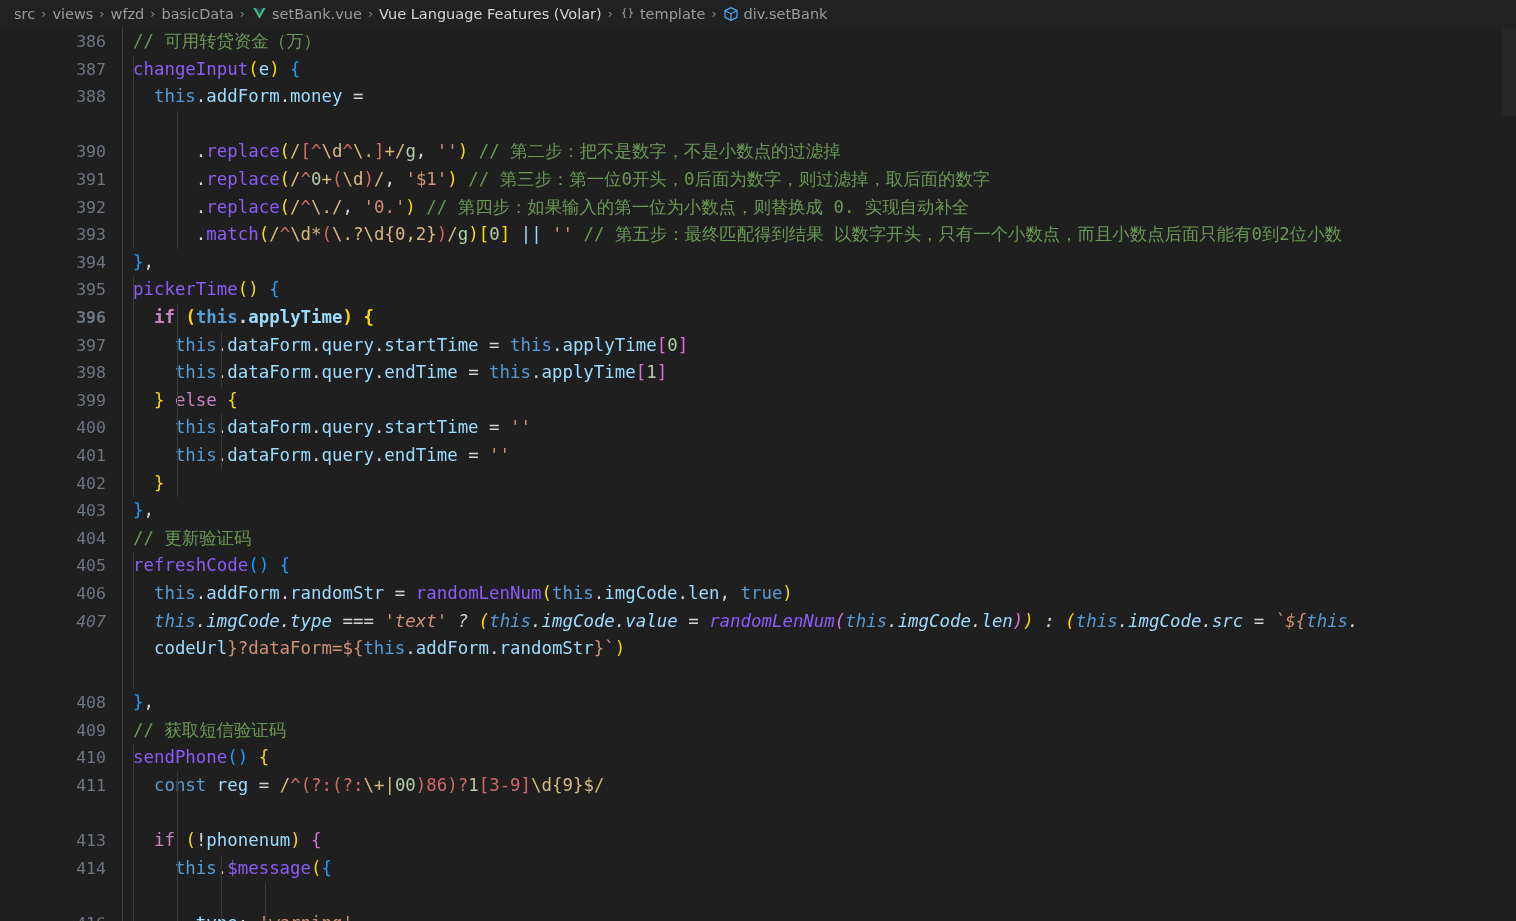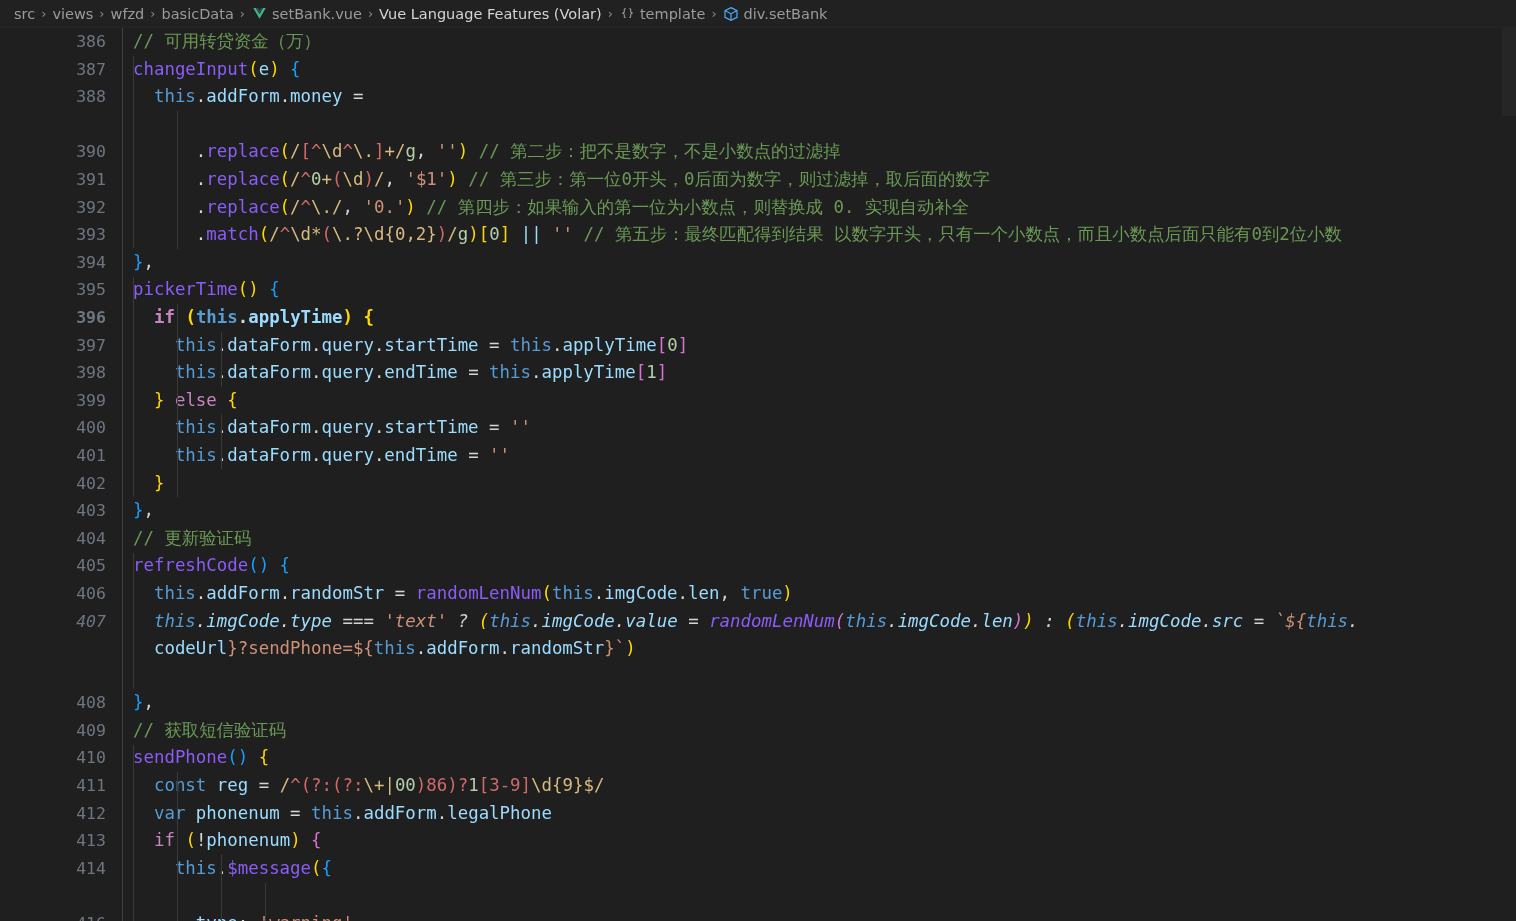--- a/index.html
+++ b/index.html
@@ -286,21 +286,21 @@
     <span class="code">  <span class="t-this">this</span><span class="t-op">.</span><span class="t-prop">addForm</span><span class="t-op">.</span><span class="t-prop">randomStr</span> <span class="t-op">=</span> <span class="t-fn">randomLenNum</span><span class="b-y">(</span><span class="t-this">this</span><span class="t-op">.</span><span class="t-prop">imgCode</span><span class="t-op">.</span><span class="t-prop">len</span><span class="t-op">,</span> <span class="t-kw2">true</span><span class="b-y">)</span></span>
   </div>
 
   <div class="line" style="top:579.6px;position:absolute;left:0;right:0;font-style:italic;">
     <span class="lnum">407</span>
     <span class="code">  <span class="t-this">this</span><span class="t-op">.</span><span class="t-prop">imgCode</span><span class="t-op">.</span><span class="t-prop">type</span> <span class="t-op">===</span> <span class="t-str">'text'</span> <span class="t-op">?</span> <span class="b-y">(</span><span class="t-this">this</span><span class="t-op">.</span><span class="t-prop">imgCode</span><span class="t-op">.</span><span class="t-prop">value</span> <span class="t-op">=</span> <span class="t-fn">randomLenNum</span><span class="b-p">(</span><span class="t-this">this</span><span class="t-op">.</span><span class="t-prop">imgCode</span><span class="t-op">.</span><span class="t-prop">len</span><span class="b-p">)</span><span class="b-y">)</span> <span class="t-op">:</span> <span class="b-y">(</span><span class="t-this">this</span><span class="t-op">.</span><span class="t-prop">imgCode</span><span class="t-op">.</span><span class="t-prop">src</span> <span class="t-op">=</span> <span class="t-str">`${</span><span class="t-this">this</span><span class="t-op">.</span></span>
   </div>
 
   <div class="line" style="top:607.2px;position:absolute;left:0;right:0;">
     <span class="lnum"></span>
-    <span class="code cont">  <span class="t-prop">codeUrl</span><span class="t-str">}?sendPhone=${</span><span class="t-this">this</span><span class="t-op">.</span><span class="t-prop">addForm</span><span class="t-op">.</span><span class="t-prop">randomStr</span><span class="t-str">}`</span><span class="b-y">)</span></span>
+    <span class="code cont">  <span class="t-prop">codeUrl</span><span class="t-str">}?dataForm=${</span><span class="t-this">this</span><span class="t-op">.</span><span class="t-prop">addForm</span><span class="t-op">.</span><span class="t-prop">randomStr</span><span class="t-str">}`</span><span class="b-y">)</span></span>
   </div>
 
   <div class="line" style="top:661.2px;position:absolute;left:0;right:0;">
     <span class="lnum">408</span>
     <span class="code"><span class="b-b">}</span><span class="t-op">,</span></span>
   </div>
 
   <div class="line" style="top:688.8px;position:absolute;left:0;right:0;">
     <span class="lnum">409</span>
     <span class="code"><span class="t-cmt">// 获取短信验证码</span></span>
@@ -309,24 +309,20 @@
   <div class="line" style="top:716.4px;position:absolute;left:0;right:0;">
     <span class="lnum">410</span>
     <span class="code"><span class="t-fn">sendPhone</span><span class="b-b">()</span> <span class="b-y">{</span></span>
   </div>
 
   <div class="line" style="top:744px;position:absolute;left:0;right:0;">
     <span class="lnum">411</span>
     <span class="code">  <span class="t-kw2">const</span> <span class="t-var">reg</span> <span class="t-op">=</span> <span class="t-re2">/</span><span class="t-re">^(?:(?:</span><span class="t-re2">\+</span><span class="t-re2">|</span><span class="t-num">00</span><span class="t-re">)86)?</span><span class="t-num">1</span><span class="t-re">[3-9]</span><span class="t-re2">\d</span><span class="t-re2">{9}</span><span class="t-re2">$</span><span class="t-re2">/</span></span>
   </div>
 
-  <div class="line" style="top:771.6px;position:absolute;left:0;right:0;">
-    <span class="lnum">412</span>
-    <span class="code">  <span class="t-kw2">var</span> <span class="t-var">phonenum</span> <span class="t-op">=</span> <span class="t-this">this</span><span class="t-op">.</span><span class="t-prop">addForm</span><span class="t-op">.</span><span class="t-prop">legalPhone</span></span>
-  </div>
 
   <div class="line" style="top:799.2px;position:absolute;left:0;right:0;">
     <span class="lnum">413</span>
     <span class="code">  <span class="t-kw">if</span> <span class="b-y">(</span><span class="t-op">!</span><span class="t-var">phonenum</span><span class="b-y">)</span> <span class="b-p">{</span></span>
   </div>
 
   <div class="line" style="top:826.8px;position:absolute;left:0;right:0;">
     <span class="lnum">414</span>
     <span class="code">    <span class="t-this">this</span><span class="t-op">.</span><span class="t-fn">$message</span><span class="b-y">(</span><span class="b-b">{</span></span>
   </div>

